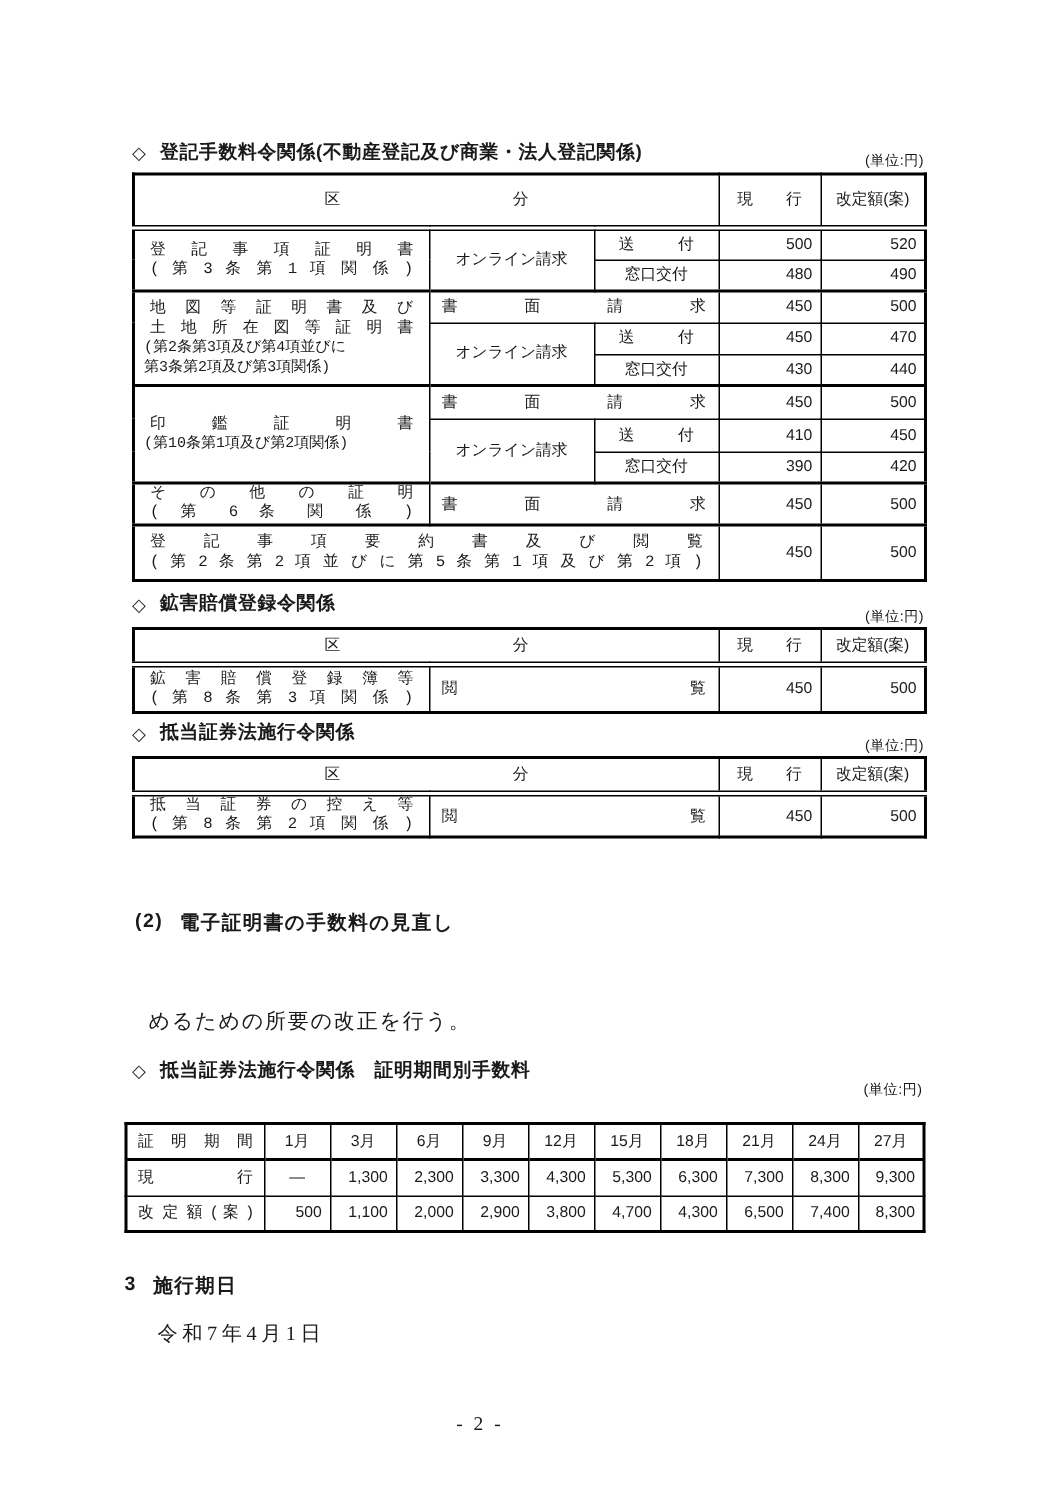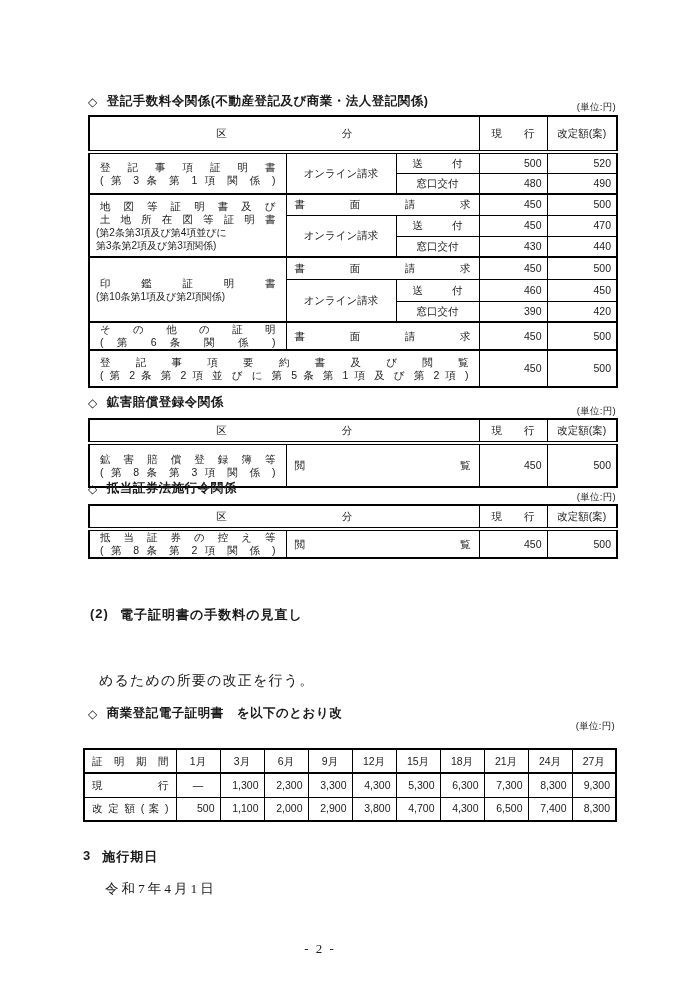--- a/index.html
+++ b/index.html
@@ -15,21 +15,21 @@
                   font-size:10.5px;font-weight:normal;overflow:hidden;line-height:13px;}
   .fee tr.hdr th{border-bottom:4px double #000;}
   .fee tr.gs td{border-top:2px solid #000;}
   .kubun{display:flex;justify-content:center;gap:115px;}
   .dist{display:block;text-align:justify;text-align-last:justify;}
   .px7{padding:0 7px;}.px10{padding:0 10px;}.px12{padding:0 12px;}
   .px14{padding:0 8px;}.px16{padding:0 16px;}
   .pl{display:block;text-align:left;padding:0 6px;font-size:10px;letter-spacing:0;}
   .ctr{text-align:center;}
   .num{text-align:right;padding:0 5px 0 0 !important;font-size:11px;}
-  .item{padding:0 2px;}
+  .item{padding:0 2px;font-family:Liberation Mono, monospace;}
   .t4 th,.t4 td{font-size:10.5px;}
   .t4 tr.hdr th{border-bottom:2px solid #000;}
   .serif{font-family:"Liberation Serif","DejaVu Serif",serif;}
   .para{position:absolute;font-size:14px;letter-spacing:1.2px;white-space:nowrap;}
   .sechead{position:absolute;display:flex;gap:11px;font-weight:bold;
            font-size:13px;letter-spacing:1px;white-space:nowrap;}
   .pgnum{position:absolute;left:0;top:941px;width:640px;text-align:center;
          font-size:13px;letter-spacing:2px;}
   .date{position:absolute;left:105px;top:880px;font-size:13.5px;letter-spacing:3px;}
 </style>
@@ -117,21 +117,21 @@
             <span class="dist px14">書 面 請 求</span>
           </td>
       <td class="num">450</td>
       <td class="num">500</td>
     </tr>
     <tr style="height:22px;">
       <td rowspan="2" class="ctr">オンライン請求</td>
       <td>
             <span class="dist px16">送 付</span>
           </td>
-      <td class="num">460</td>
+      <td class="num">410</td>
       <td class="num">450</td>
     </tr>
     <tr style="height:21px;">
       <td class="ctr">窓口交付</td>
       <td class="num">390</td>
       <td class="num">420</td>
     </tr>
     <tr class="gs" style="height:28px;">
       <td class="item">
         <span class="dist px10">そ の 他 の 証 明</span>
@@ -173,21 +173,21 @@
         <div class="kubun">
           <span>区</span>
           <span>分</span>
         </div>
       </th>
       <th>
             <span class="dist px12">現 行</span>
           </th>
       <th class="ctr">改定額(案)</th>
     </tr>
-    <tr style="height:44px;">
+    <tr style="height:32px;">
       <td class="item">
         <span class="dist px10">鉱 害 賠 償 登 録 簿 等</span>
         <span class="dist px10">( 第 8 条 第 3 項 関 係 )</span>
       </td>
       <td>
             <span class="dist px14">閲 覧</span>
           </td>
       <td class="num">450</td>
       <td class="num">500</td>
     </tr>
@@ -235,21 +235,21 @@
     </table>
 
   <div class="sechead" style="left:90px;top:606px;">
     <span>(2)</span>
     <span>電子証明書の手数料の見直し</span>
   </div>
   <div class="para serif" style="left:99px;top:672px;">めるための所要の改正を行う。</div>
 
   <div class="hding" style="left:88px;top:705px;">
     <span class="dmd">◇</span>
-    <span>商業登記電子証明書　を以下のとおり改</span>
+    <span>抵当証券法施行令関係　証明期間別手数料</span>
   </div>
   <div class="unit" style="right:85px;top:720px;">(単位:円)</div>
 
   <table class="fee t4" style="left:83px;top:748px;width:532px;">
     <colgroup>
       <col style="width:92px">
         <col style="width:44px">
         <col style="width:44px">
         <col style="width:44px">
         <col style="width:44px">

